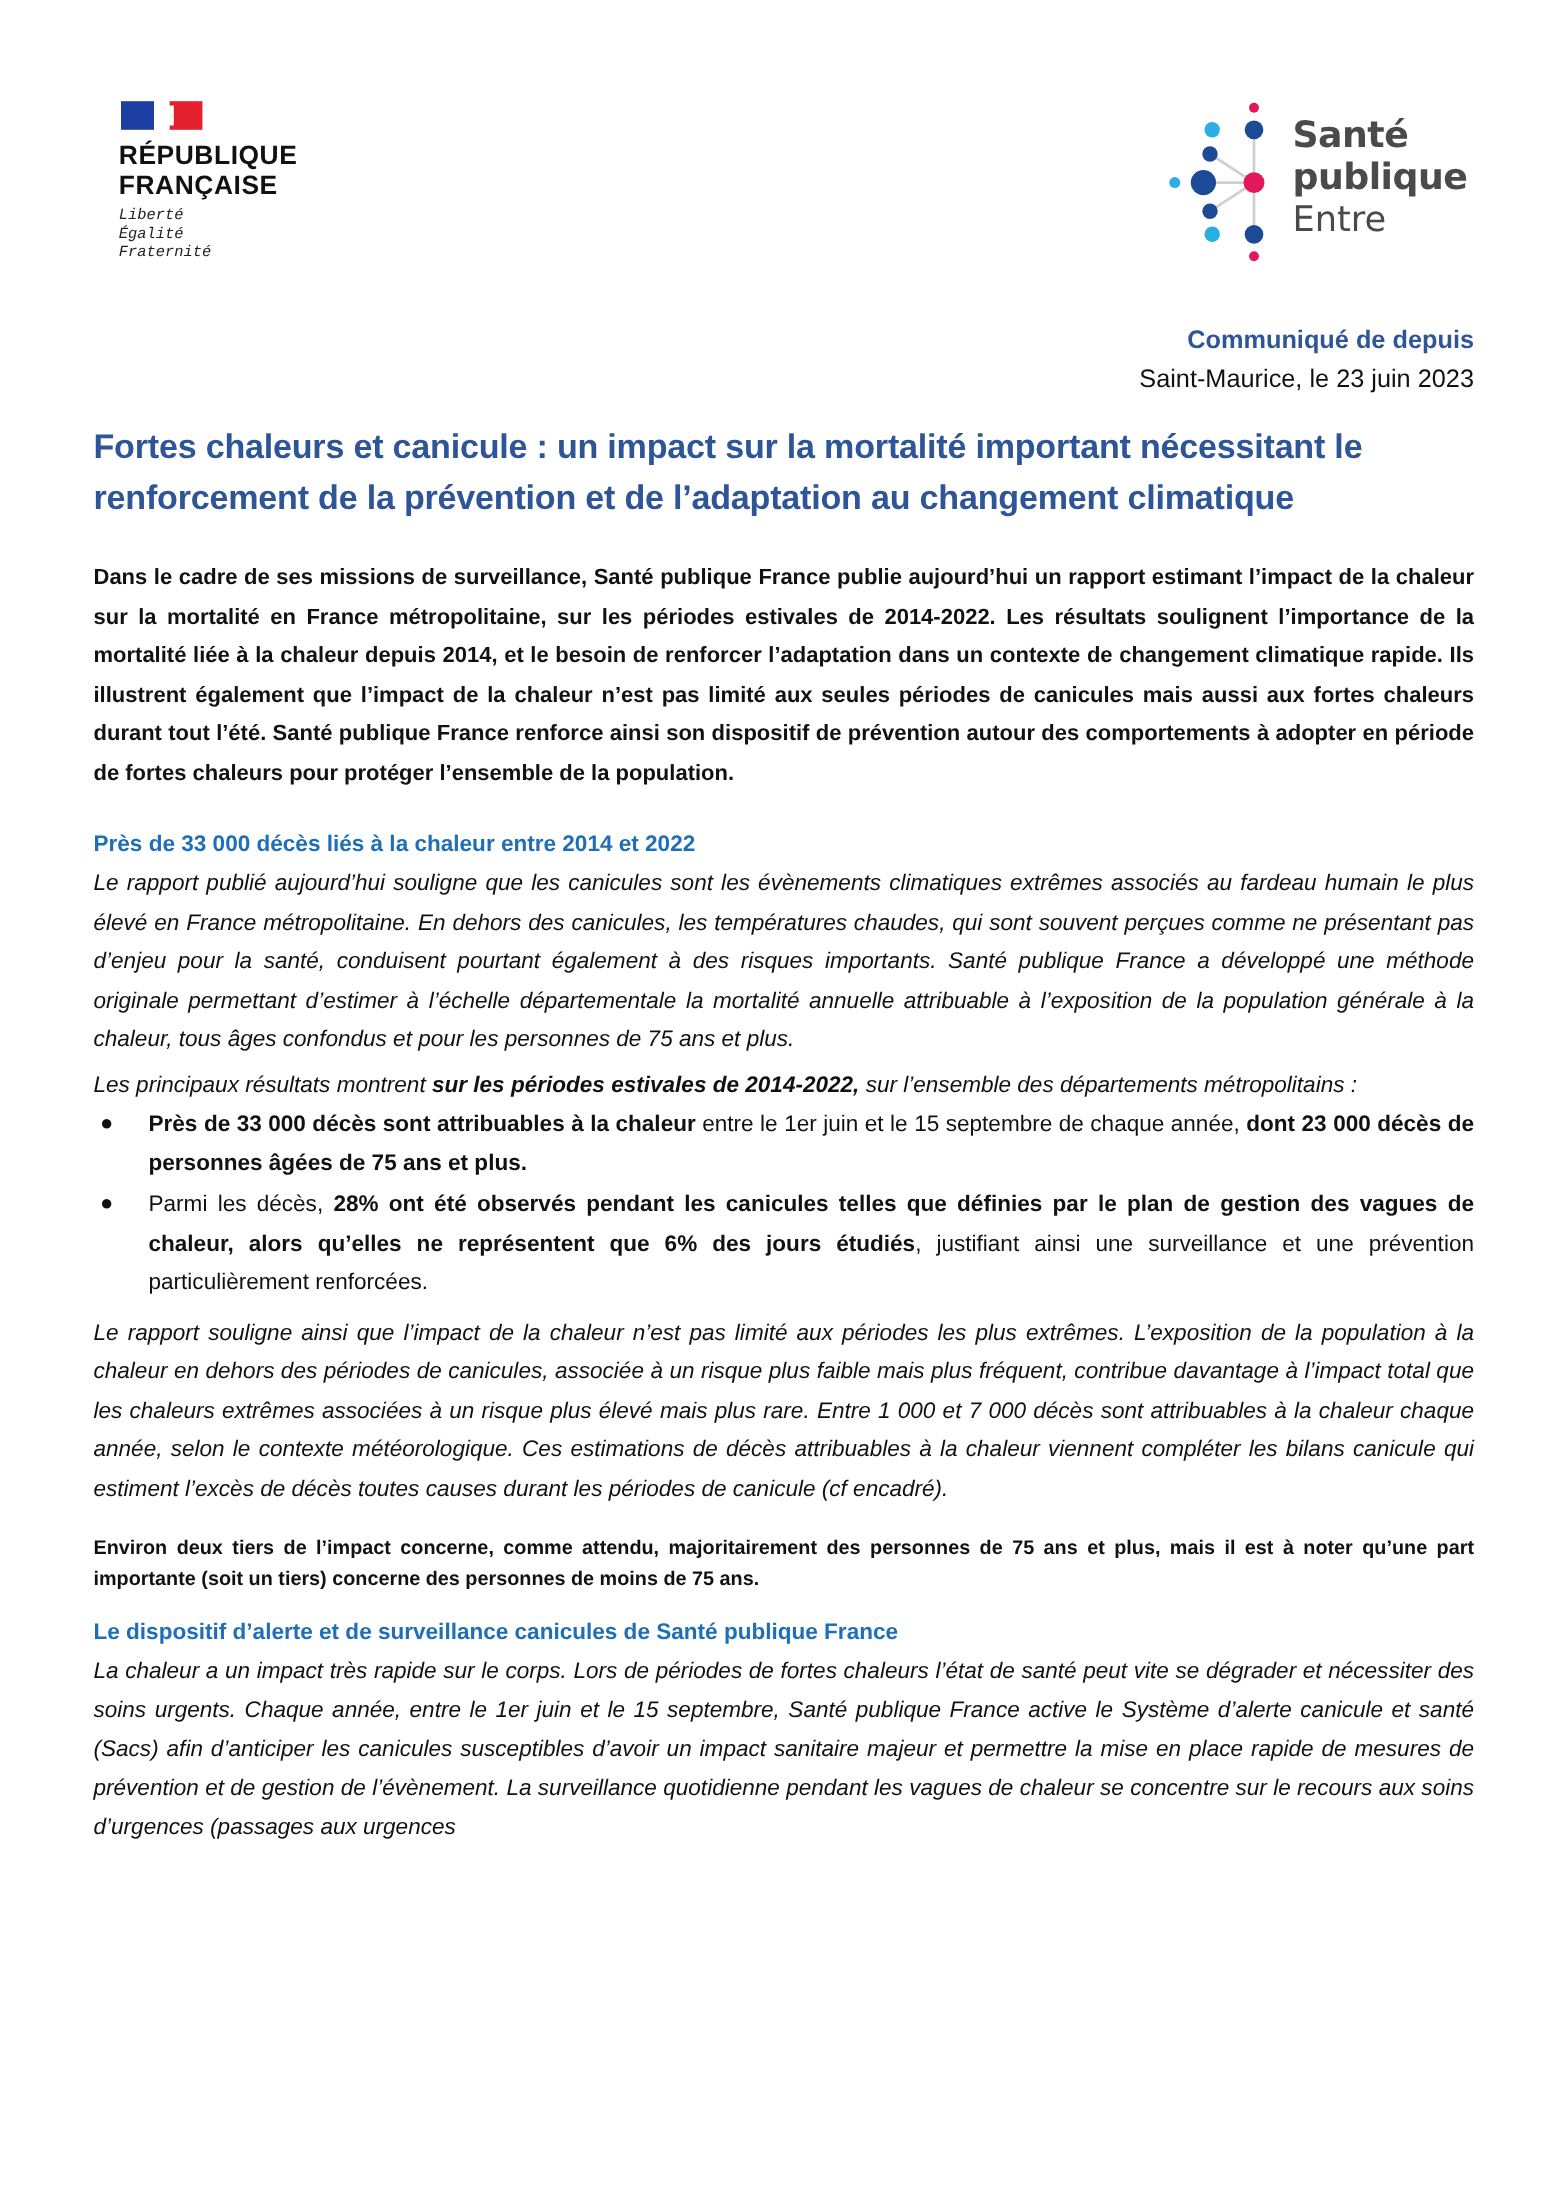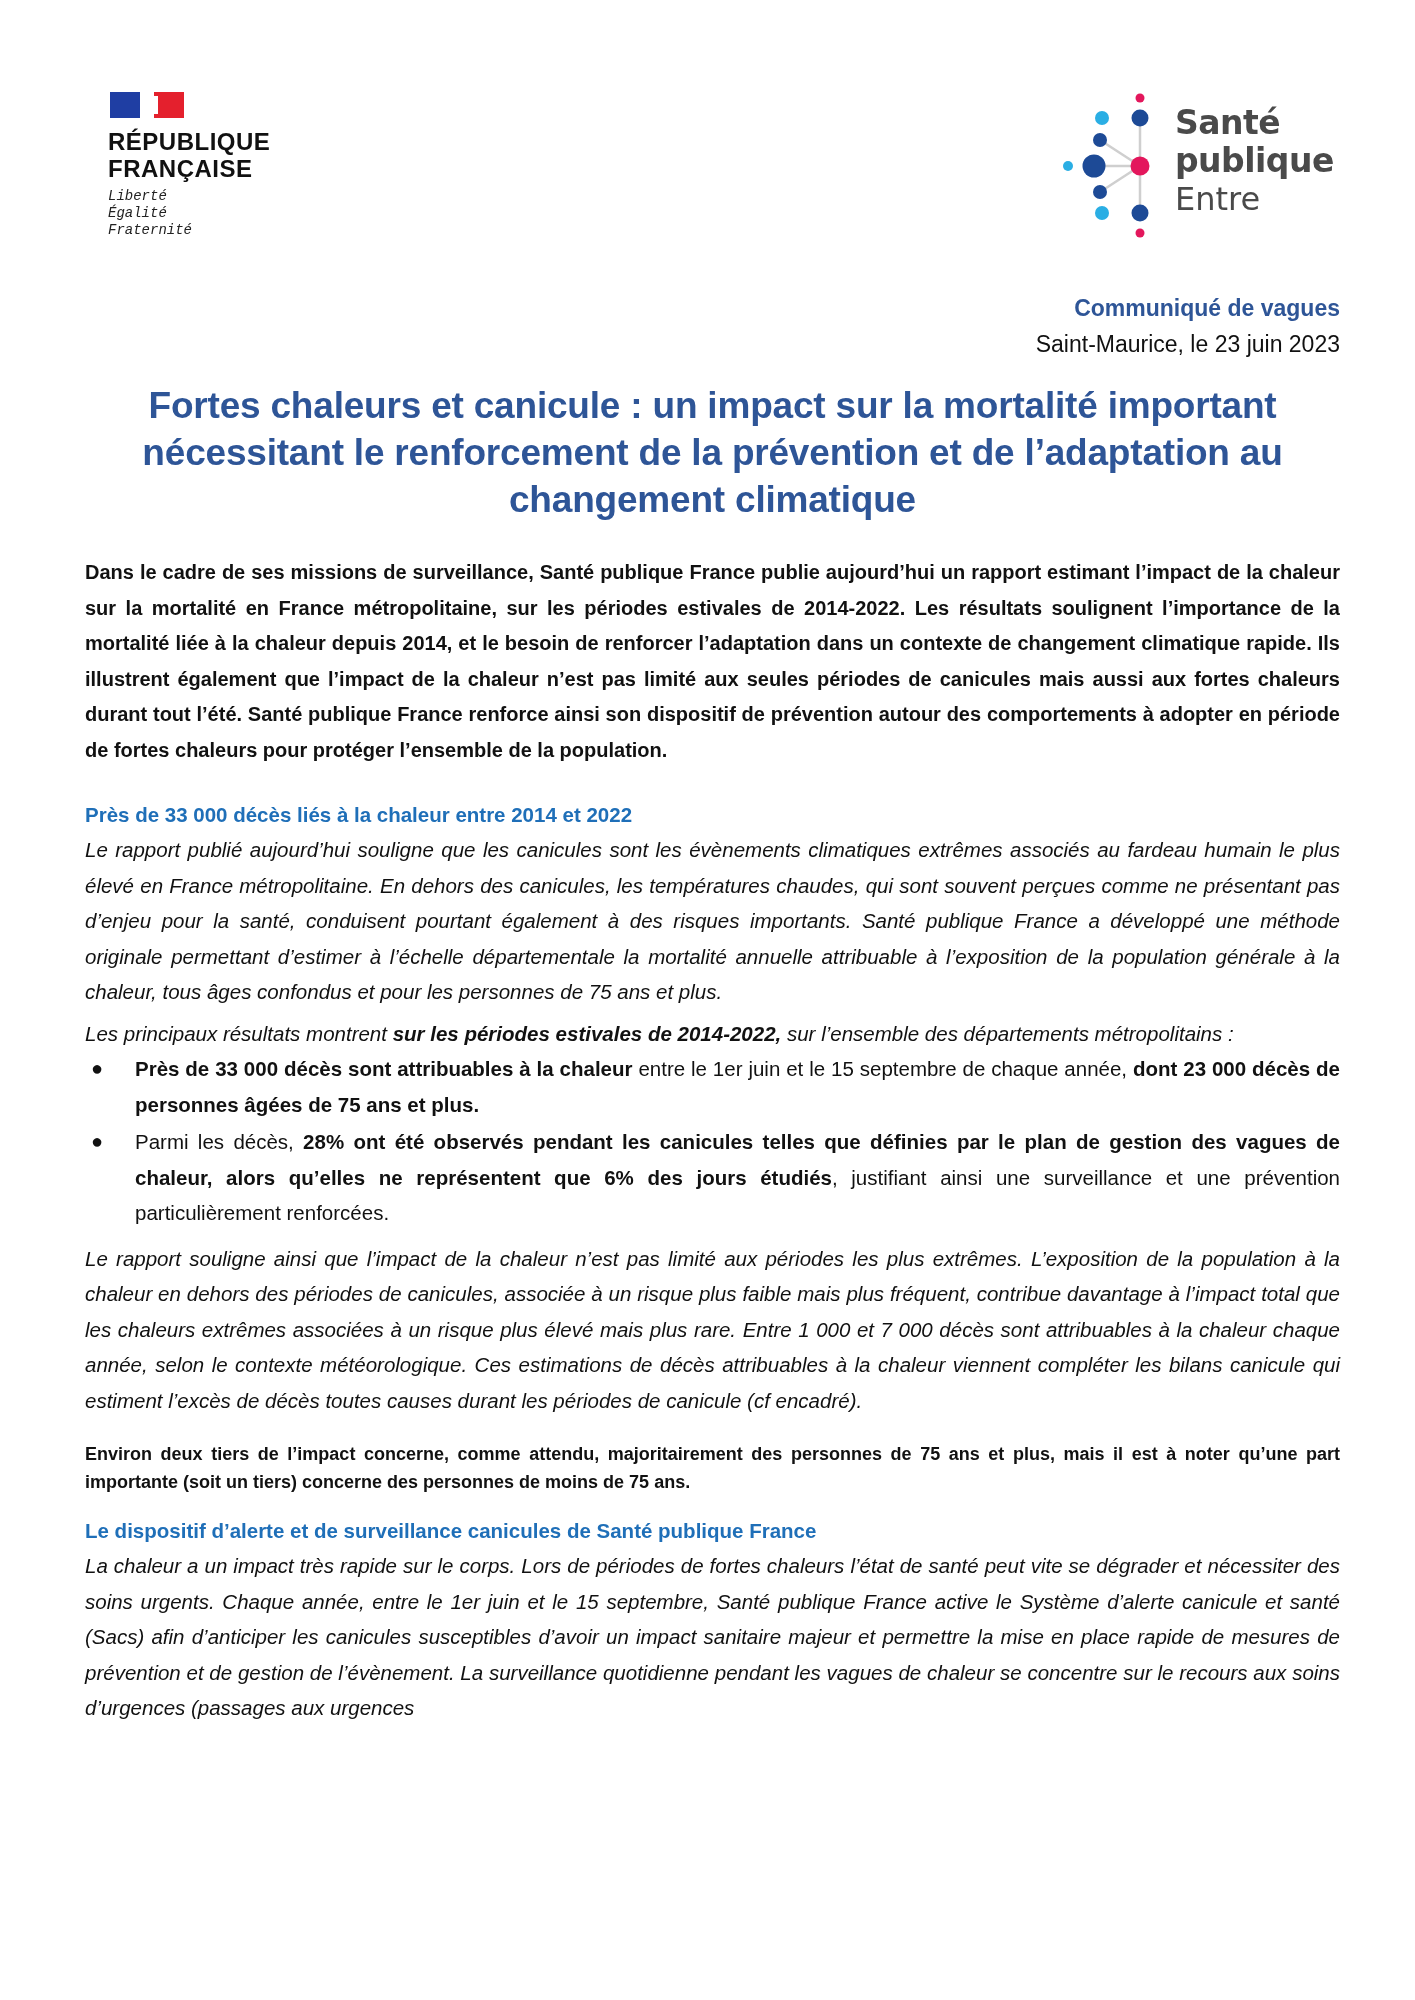--- a/index.html
+++ b/index.html
@@ -19,21 +19,21 @@
     .spf-logo svg { position: absolute; left: 0; top: 0; }
     .spf-text { position: absolute; left: 115px; top: 16px; font-family: "DejaVu Sans", sans-serif; color: #4a4a4a; }
     .spf-text .l1, .spf-text .l2 { font-weight: 700; font-size: 33px; line-height: 38px; letter-spacing: -0.5px; }
     .spf-text .l3 { font-weight: 400; font-size: 32px; line-height: 38px; }
 
     .press-meta { position: absolute; right: 75px; top: 290px; text-align: right; font-family: "Liberation Sans", sans-serif; }
     .press-label { font-weight: 700; font-size: 23px; line-height: 36px; color: #2e5597; }
     .press-date { font-size: 23px; line-height: 36px; color: #111; }
 
     .content { position: absolute; left: 85px; top: 382px; width: 1255px; font-family: "Liberation Sans", sans-serif; }
-    .title { font-weight: 700; font-size: 37px; line-height: 47px; color: #2e5597; letter-spacing: -0.2px; text-align: center; }
+    .title { font-weight: 700; font-size: 31px; line-height: 47px; color: #2e5597; letter-spacing: -0.2px; }
     .lead { margin-top: 32px; font-weight: 700; font-size: 20px; line-height: 35.5px; text-align: justify; color: #111; }
     .subhead { font-weight: 700; font-size: 20.5px; line-height: 34px; color: #1f6fb8; }
     .p { font-size: 20.5px; line-height: 35.5px; text-align: justify; color: #111; font-style: italic; }
     .sec1-head { margin-top: 30px; }
     .p + .p { margin-top: 6px; }
     ul.bullets { list-style: none; margin-top: 0; }
     ul.bullets li { position: relative; padding-left: 50px; font-size: 20.5px; line-height: 35.5px; text-align: justify; }
     ul.bullets li .bullet { position: absolute; left: 6px; top: 0; font-size: 20px; }
     ul.bullets li + li { margin-top: 2px; }
     .after-list { margin-top: 10px; }
@@ -80,21 +80,21 @@
     <circle cx="42" cy="125" r="7" fill="#2aaee4"></circle>
   </svg>
   <div class="spf-text">
     <div class="l1">Santé</div>
     <div class="l2">publique</div>
     <div class="l3">Entre</div>
   </div>
 </div>
 
 <div class="press-meta">
-  <div class="press-label">Communiqué de vagues</div>
+  <div class="press-label">Communiqué de depuis</div>
   <div class="press-date">Saint-Maurice, le 23 juin 2023</div>
 </div>
 
 <div class="content">
   <h1 class="title">Fortes chaleurs et canicule : un impact sur la mortalité important nécessitant le renforcement de la prévention et de l’adaptation au changement climatique</h1>
 
   <p class="lead">Dans le cadre de ses missions de surveillance, Santé publique France publie aujourd’hui un rapport estimant l’impact de la chaleur sur la mortalité en France métropolitaine, sur les périodes estivales de 2014-2022. Les résultats soulignent l’importance de la mortalité liée à la chaleur depuis 2014, et le besoin de renforcer l’adaptation dans un contexte de changement climatique rapide. Ils illustrent également que l’impact de la chaleur n’est pas limité aux seules périodes de canicules mais aussi aux fortes chaleurs durant tout l’été. Santé publique France renforce ainsi son dispositif de prévention autour des comportements à adopter en période de fortes chaleurs pour protéger l’ensemble de la population.</p>
 
   <h2 class="subhead sec1-head">Près de 33 000 décès liés à la chaleur entre 2014 et 2022</h2>
   <p class="p">Le rapport publié aujourd’hui souligne que les canicules sont les évènements climatiques extrêmes associés au fardeau humain le plus élevé en France métropolitaine. En dehors des canicules, les températures chaudes, qui sont souvent perçues comme ne présentant pas d’enjeu pour la santé, conduisent pourtant également à des risques importants. Santé publique France a développé une méthode originale permettant d’estimer à l’échelle départementale la mortalité annuelle attribuable à l’exposition de la population générale à la chaleur, tous âges confondus et pour les personnes de 75 ans et plus.</p>

